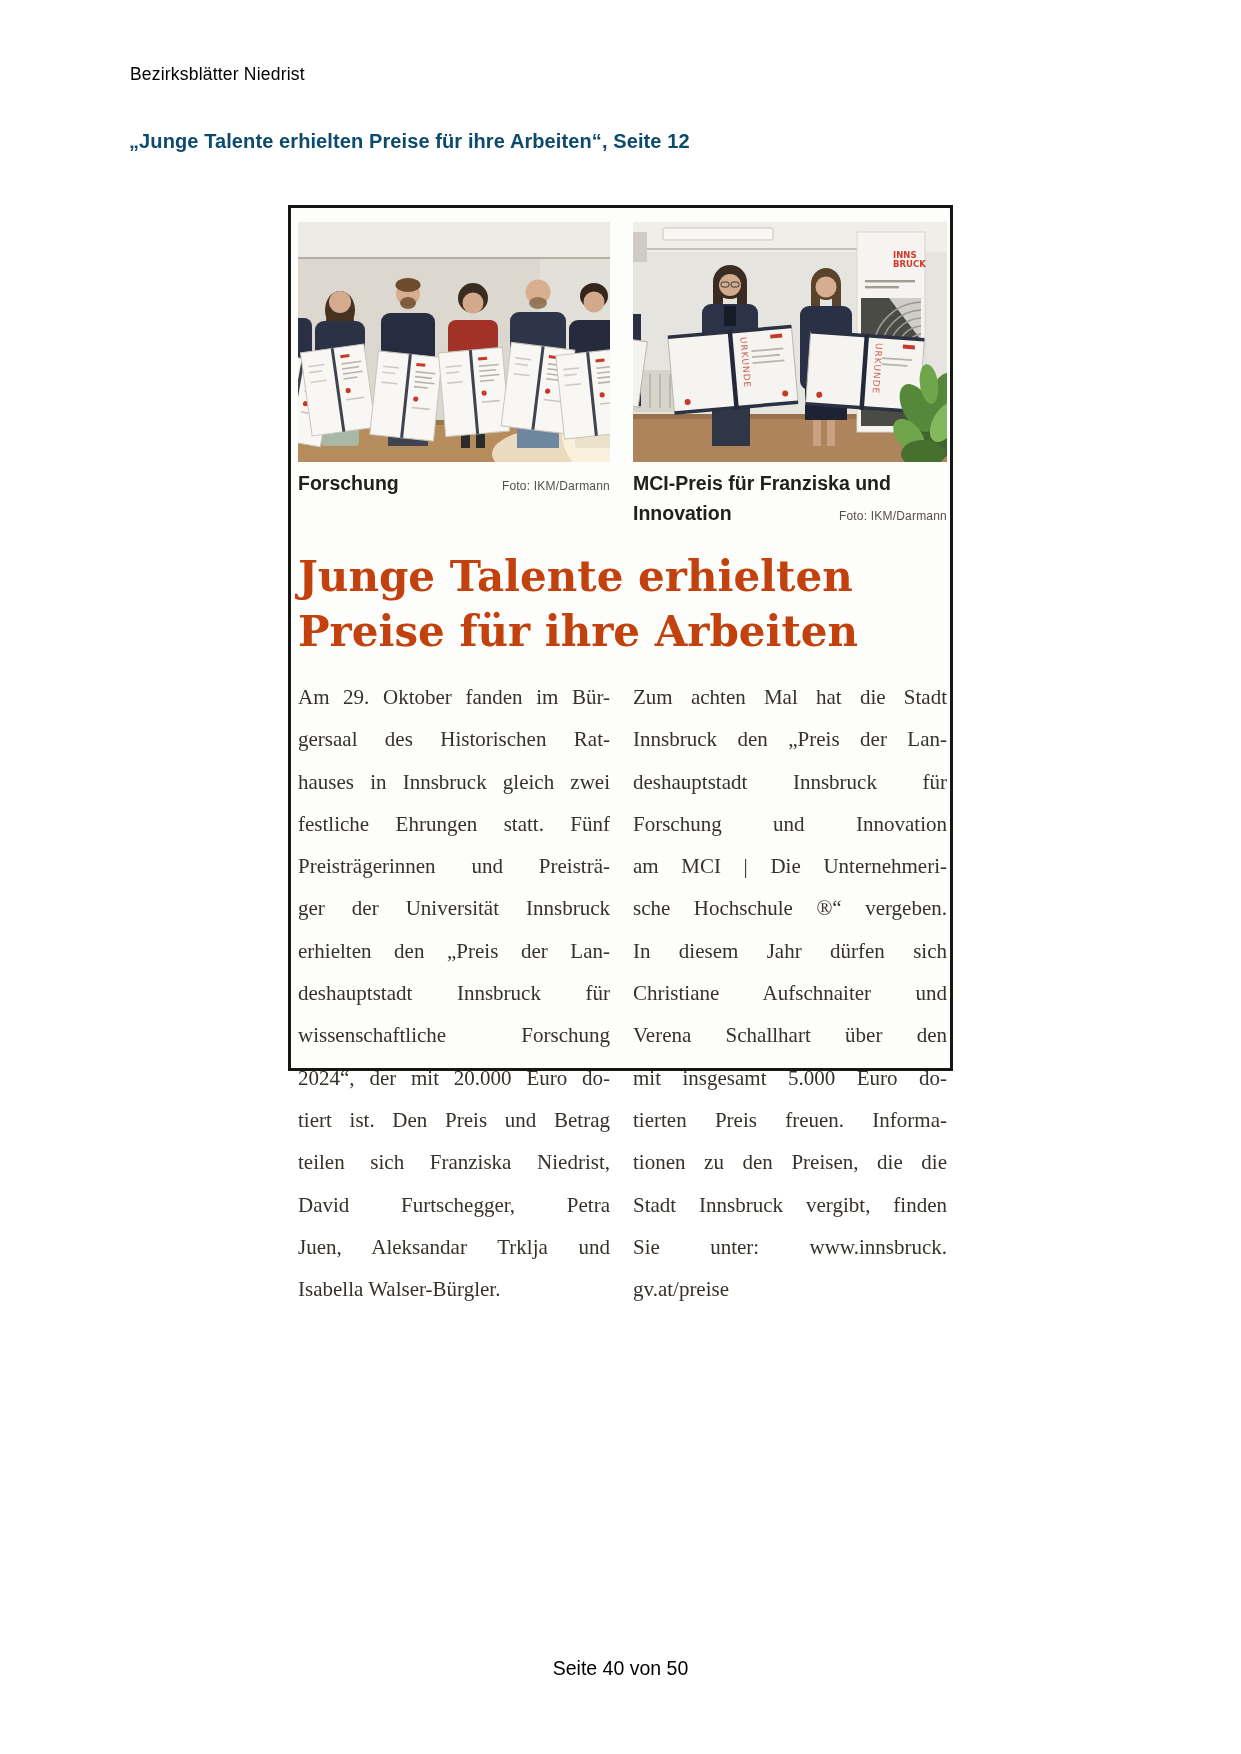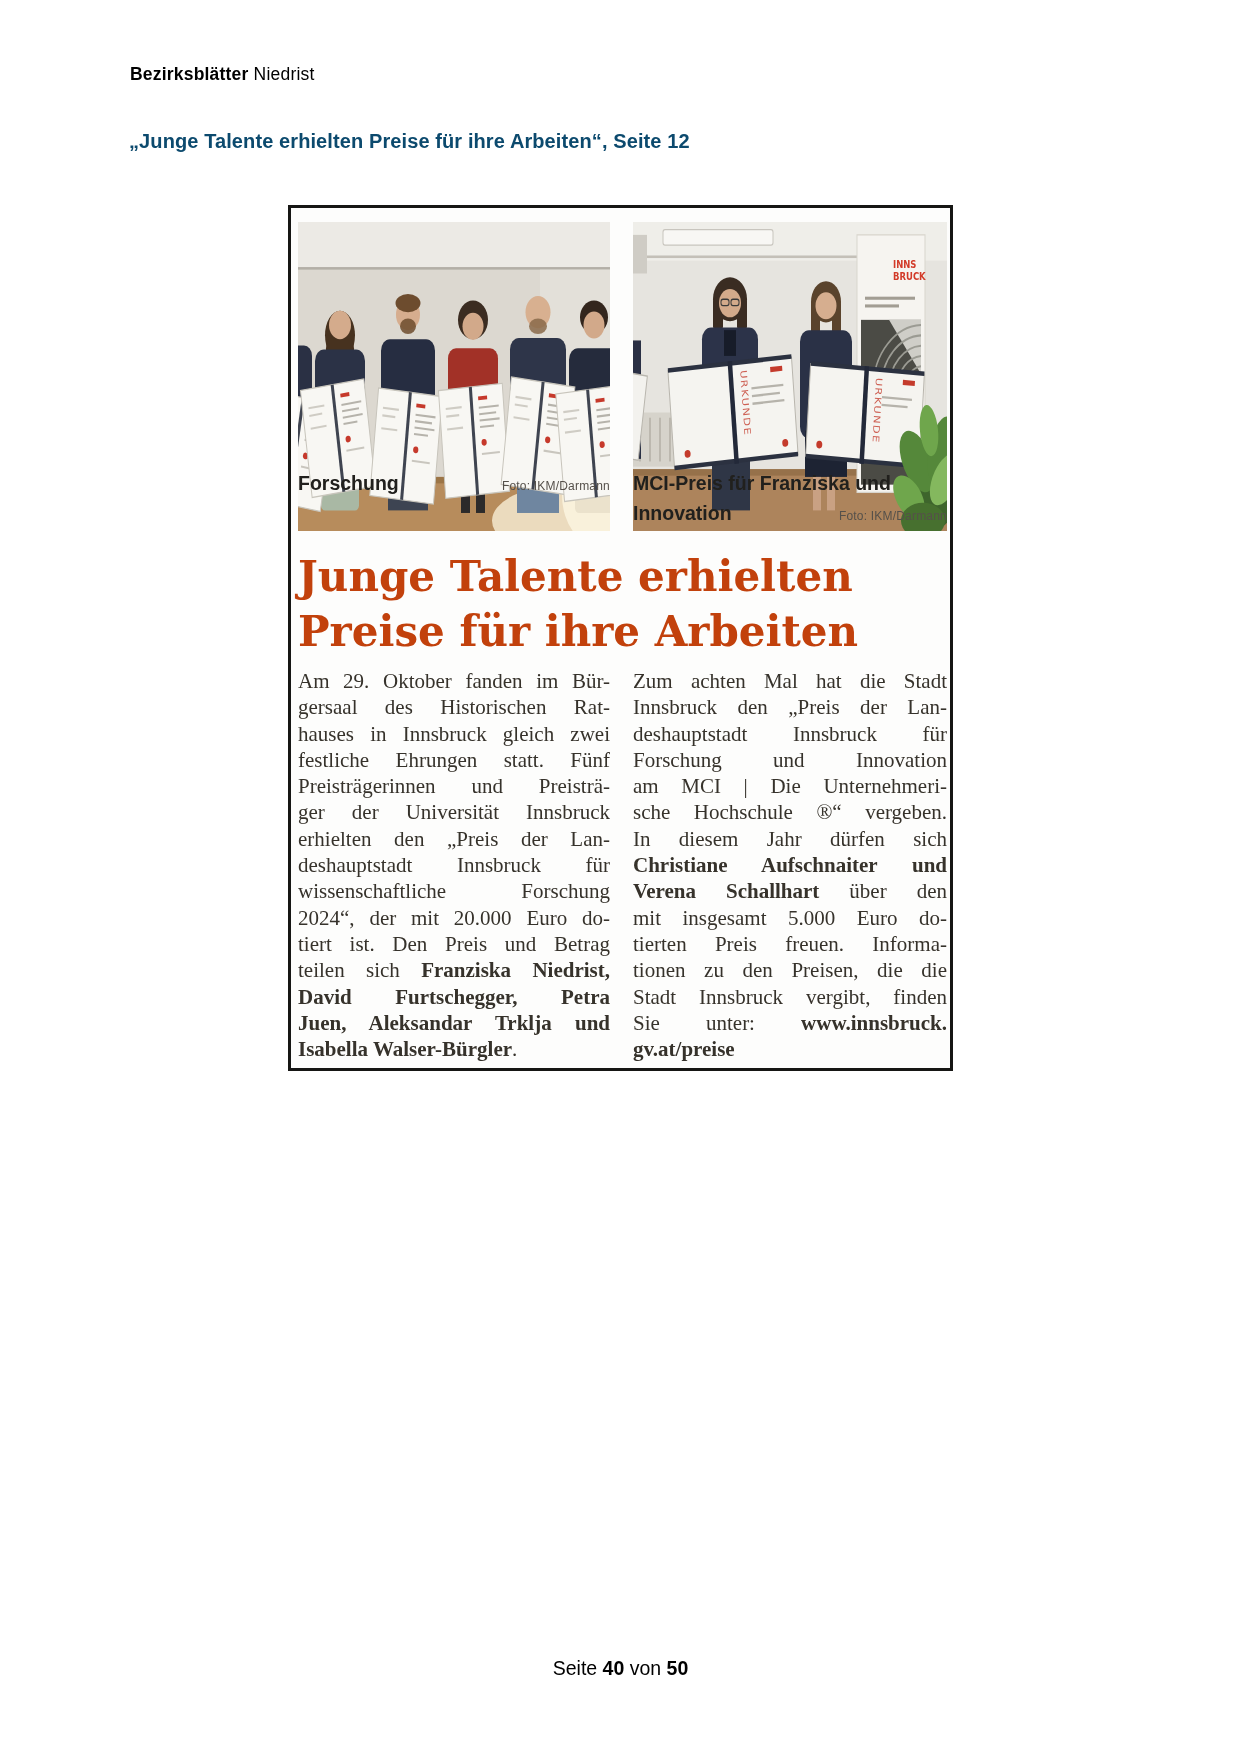--- a/index.html
+++ b/index.html
@@ -1,40 +1,40 @@
 <!DOCTYPE html>
 <html><head>
 <meta charset="utf-8">
 <style>
   html,body{margin:0;padding:0;background:#ffffff;}
   body{width:1241px;height:1754px;position:relative;font-family:"Liberation Sans",sans-serif;color:#000;}
-  .bseg{font-weight:bold;}
+  .bseg{font-weight:normal;}
 
   .source-line{position:absolute;left:130px;top:64px;font-size:17.5px;letter-spacing:0.2px;color:#000;}
   .doc-title{position:absolute;left:129px;top:130px;font-size:20px;font-weight:bold;color:#0c4a6e;letter-spacing:0.1px;}
 
   .clipping{position:absolute;left:288px;top:205px;width:659px;height:860px;border:3px solid #161614;background:#fdfdfc;}
 
-  .photo{position:absolute;top:14px;height:309px;overflow:hidden;background:#f9a8d4;}
+  .photo{position:absolute;top:14px;height:240px;overflow:hidden;background:#f9a8d4;}
   .photo.left{left:7px;width:312px;}
   .photo.right{left:342px;width:314px;}
   .photo svg{display:block;width:100%;height:100%;}
 
   .caption{position:absolute;top:260px;font-family:"Liberation Sans",sans-serif;font-weight:bold;font-size:19.5px;line-height:30px;color:#21201d;}
   .caption.left{left:7px;width:312px;}
   .caption.right{left:342px;width:314px;}
   .cap-line2{display:flex;justify-content:space-between;align-items:baseline;}
   .credit{font-weight:normal;font-size:12px;color:#55504a;letter-spacing:0.2px;}
 
   .headline{position:absolute;left:7px;top:341px;width:649px;font-family:"DejaVu Serif",serif;font-weight:bold;font-size:42px;line-height:55px;color:#c2410c;}
 
   .col{position:absolute;top:460px;font-family:"Liberation Serif",serif;font-size:21px;line-height:26.3px;color:#36322b;}
   .col.c0{left:7px;width:312px;}
   .col.c1{left:342px;width:314px;}
-  .bline{text-align:justify;text-align-last:justify;}
+  .bline{text-align:justify;text-align-last:justify;margin-top:16px;}
   .bline.noj{text-align-last:left;}
 
   .footer{position:absolute;left:0;top:1657px;width:1241px;text-align:center;font-size:19.5px;color:#000;}
 </style>
 </head>
 <body>
 
 <div class="page">
 
   <div class="source-line"><span class="bseg">Bezirksblätter</span><span> Niedrist</span></div>

